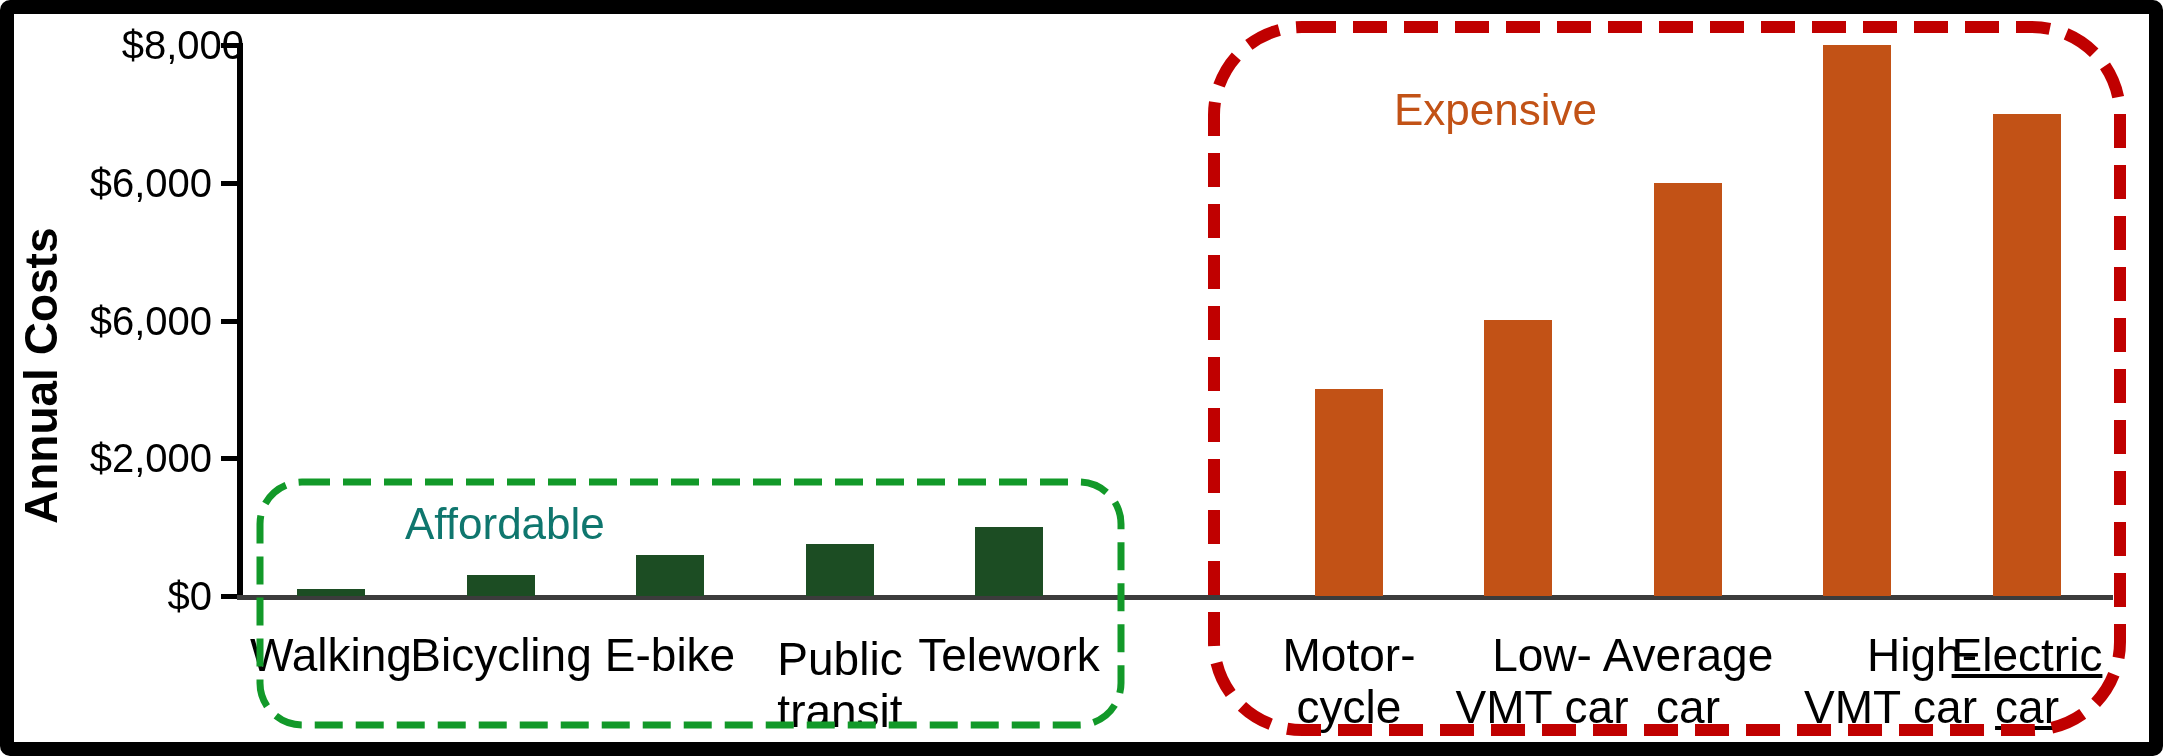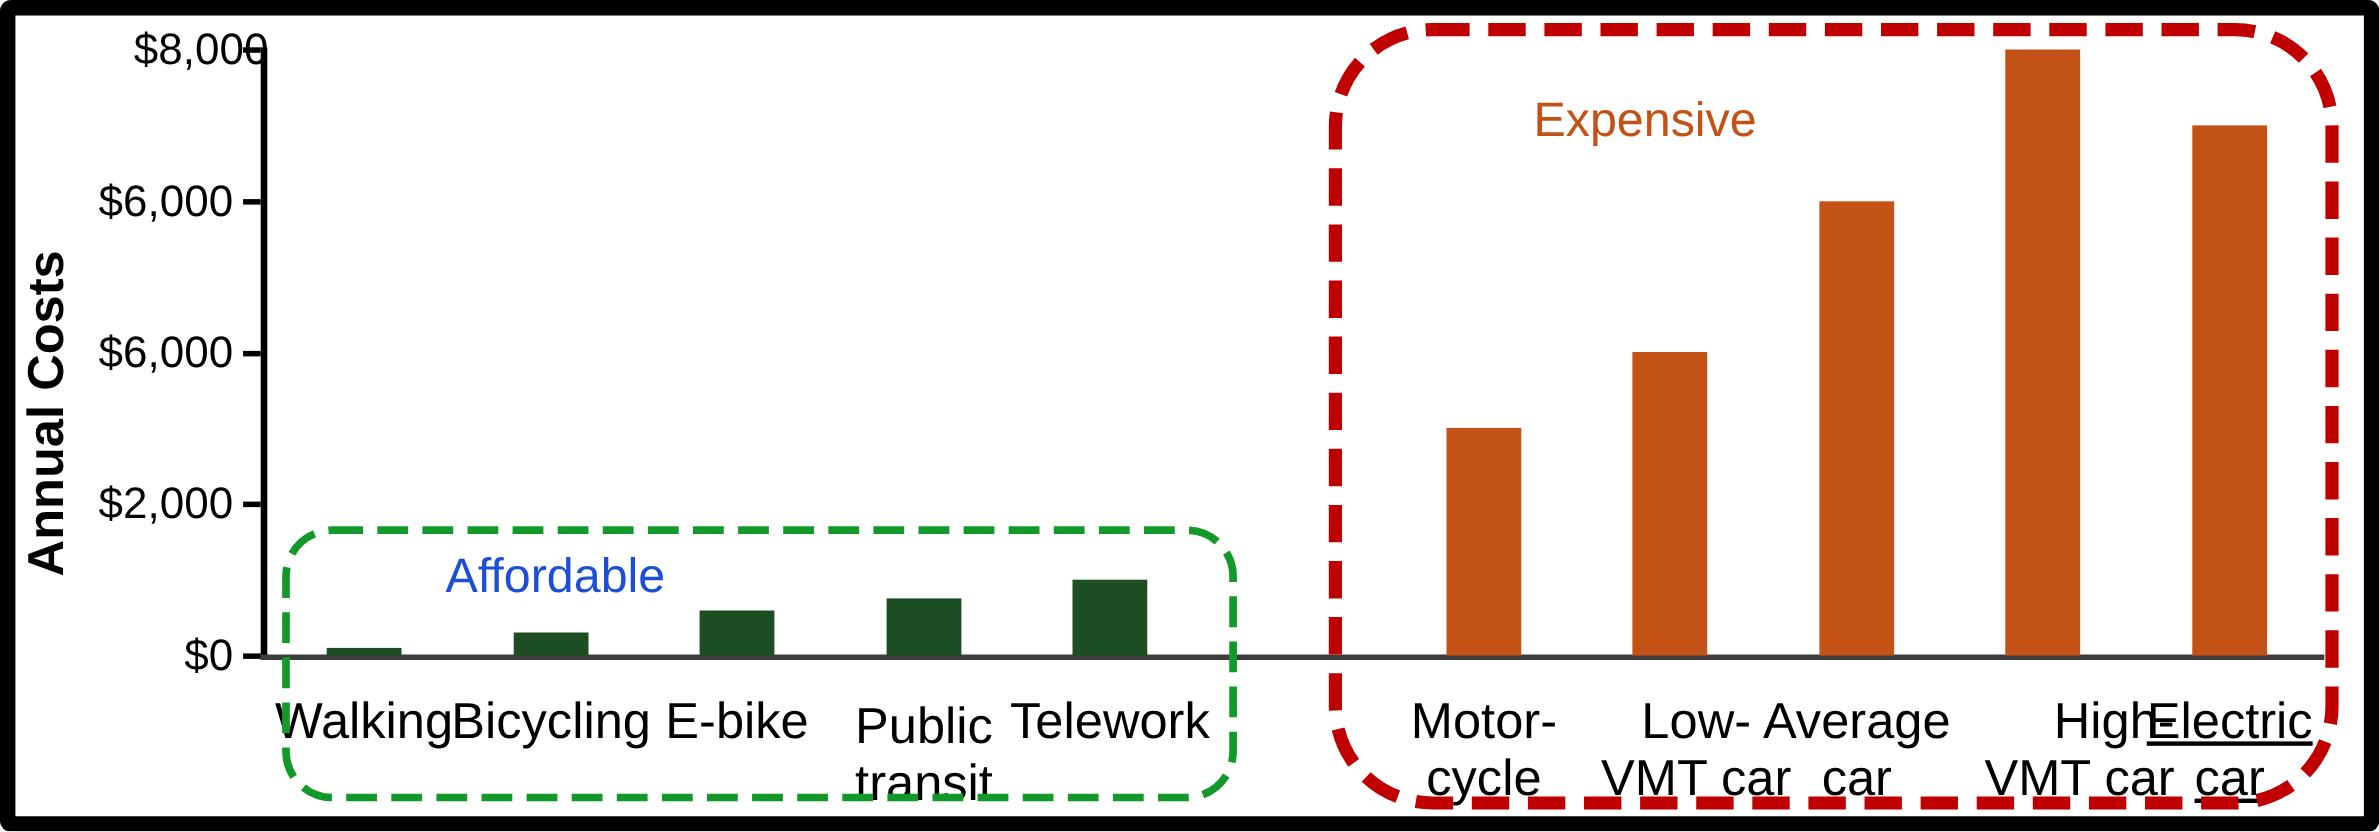--- a/index.html
+++ b/index.html
@@ -77,17 +77,17 @@
 VMT car</div>
       <div class="cat" style="left: 1907px; top: 629px; text-decoration: underline;">Electric
 car</div>
     </div>
 
   <svg class="overlay" viewBox="0 0 2163 756">
     <rect class="gbox" x="260" y="482" width="861" height="243" rx="42" stroke="#129929"></rect>
     <rect class="rbox" x="1214" y="27" width="906" height="703" rx="88" stroke="#C00000"></rect>
   </svg>
 
-  <div class="group-label gl0" style="color: #1d4ed8;">Affordable</div>
+  <div class="group-label gl0" style="color: #0f766e;">Affordable</div>
   <div class="group-label gl1" style="color: rgb(194, 82, 22);">Expensive</div>
 
   <div class="frame-border"></div>
 </div>
 
 </body></html>

